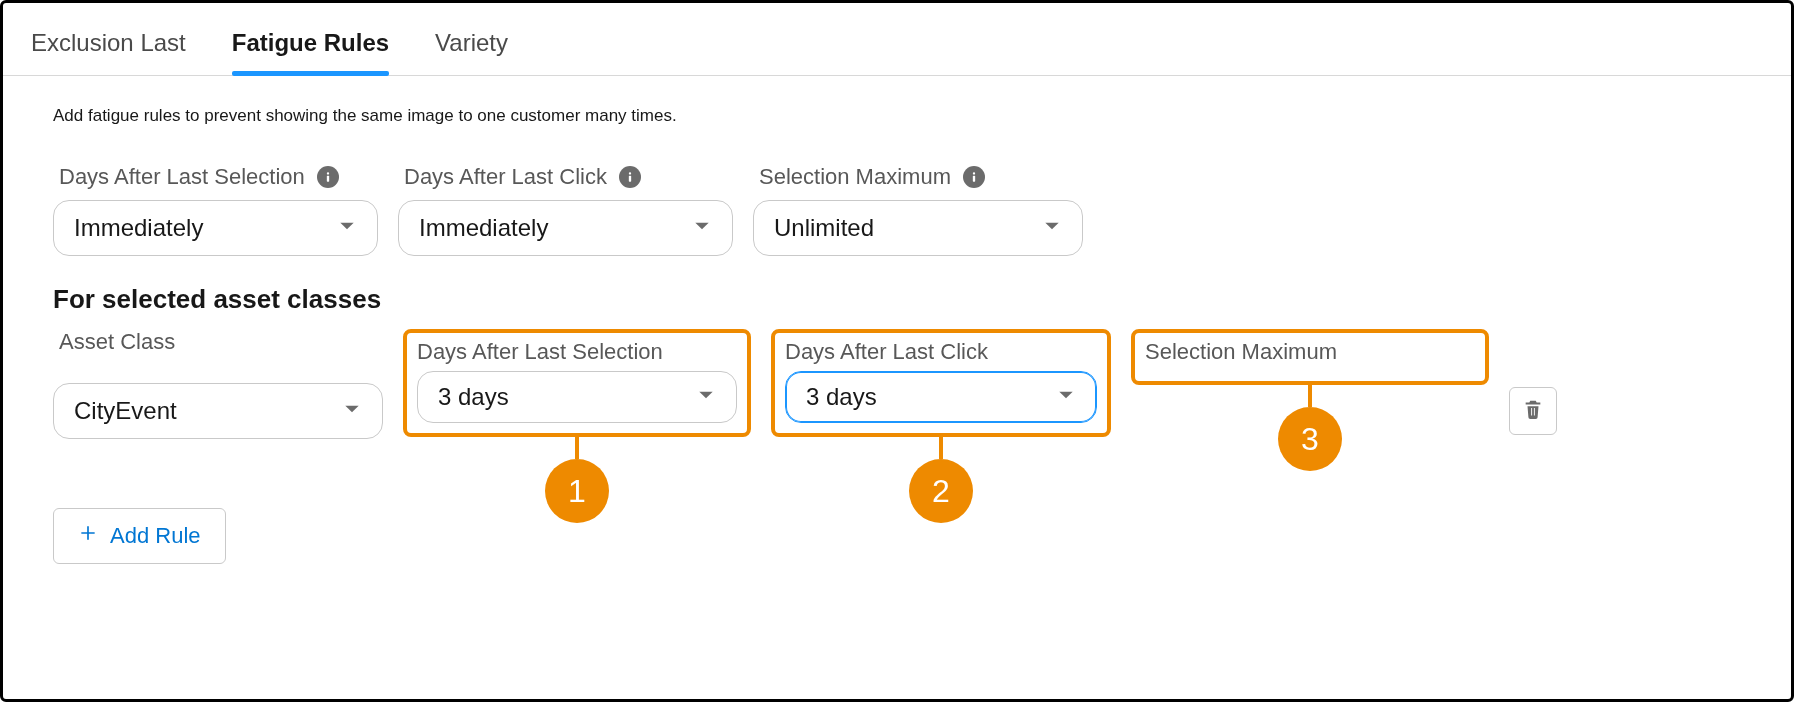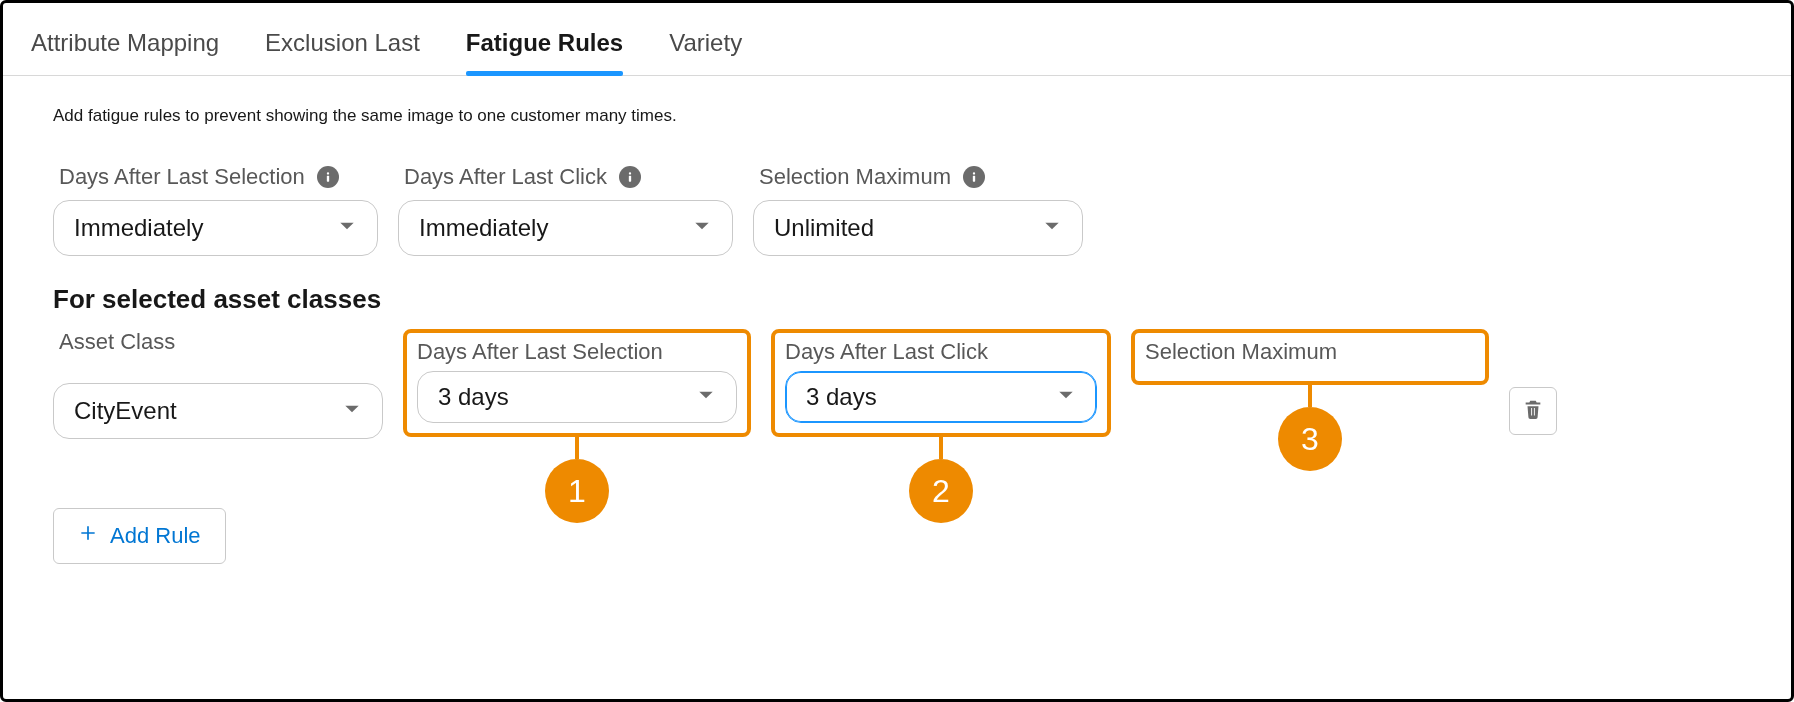--- a/index.html
+++ b/index.html
@@ -184,21 +184,20 @@
     margin-top: 41px;
   }
   .add-rule-btn svg { width: 20px; height: 20px; fill: #0176d3; }
 </style>
 </head>
 <body>
 
 <div class="app-frame">
 
   <div class="tabs">
-    <div class="tab">Attribute Mapping</div>
     <div class="tab">Exclusion Last</div>
     <div class="tab active">Fatigue Rules</div>
     <div class="tab">Variety</div>
   </div>
 
   <div class="content">
     <p class="intro">Add fatigue rules to prevent showing the same image to one customer many times.</p>
 
     
     <div class="row">

